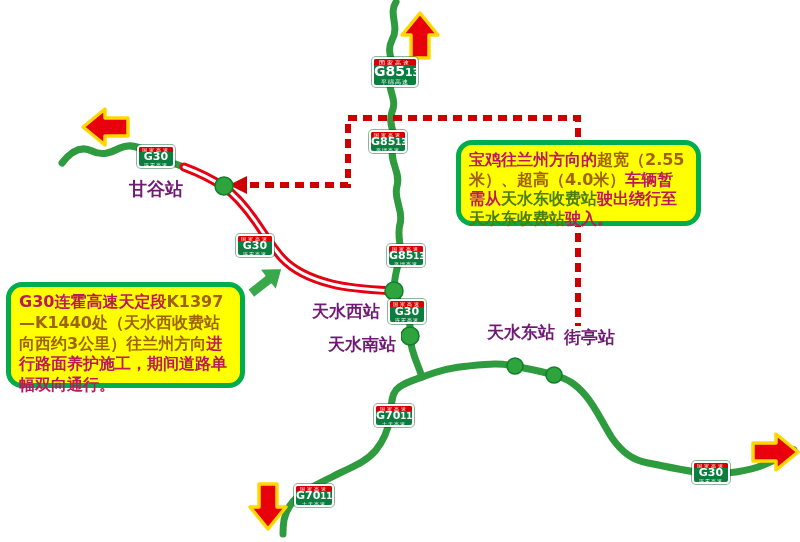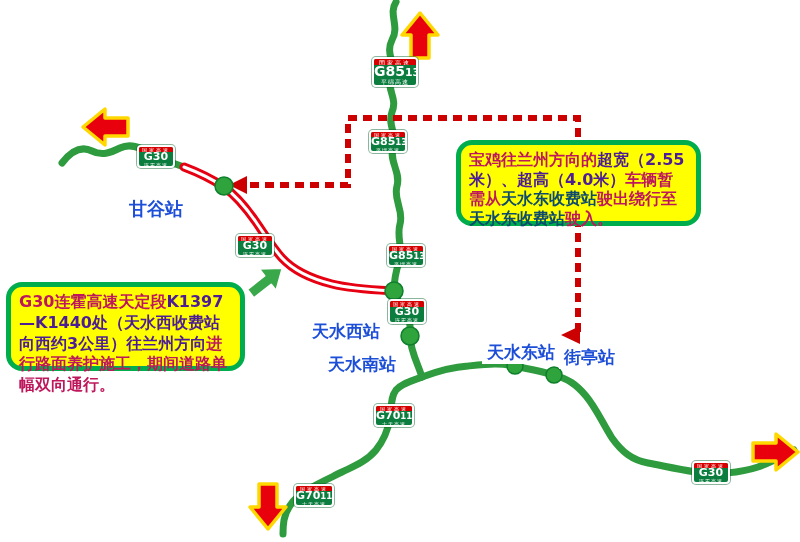--- a/index.html
+++ b/index.html
@@ -5,23 +5,23 @@
   html,body{margin:0;padding:0;}
   body{
     width:800px;height:542px;position:relative;overflow:hidden;
     background:#ffffff;
     font-family:"DejaVu Sans","Liberation Sans",sans-serif;
   }
   #map-canvas{position:absolute;left:0;top:0;width:800px;height:542px;}
 
   
   .station{
-    position:absolute;background:#ffffff;color:#1d4ed8;
+    position:absolute;background:#ffffff;color:#701a75;
     font-weight:bold;font-size:18px;line-height:1.1;
-    padding:2px 5px;white-space:nowrap;margin-top:20px;
+    padding:2px 5px;white-space:nowrap;
   }
 
   
   .shield{
     position:absolute;background:#0b7d3e;
     border:2px solid #ffffff;border-radius:4px;
     box-shadow:0 0 0 1px rgba(0,90,40,.45);
     color:#fff;text-align:center;box-sizing:border-box;
     display:flex;flex-direction:column;justify-content:space-between;
     overflow:hidden;
@@ -43,22 +43,22 @@
   
   .callout{
     position:absolute;background:#ffff00;
     border:5px solid #00ad4d;border-radius:16px;
     box-sizing:border-box;
     font-weight:bold;font-size:16px;line-height:1.3;
     padding:5px 8px;color:#000;
     word-break:break-all;
   }
   .c-black{color:#be185d;}
-  .c-red{color:#4c1d95;}
-  .c-green{color:#0c4a6e;}
+  .c-red{color:#a16207;}
+  .c-green{color:#4d7c0f;}
 </style>
 </head>
 <body>
 
 <svg id="map-canvas" viewBox="0 0 800 542" xmlns="http://www.w3.org/2000/svg">
 
   <g stroke="#ffffff" stroke-width="12" fill="none" stroke-linecap="round" stroke-linejoin="round">
     <path d="M396,2 C388,14 400,26 392,40 C385,54 396,62 391,76 C386,90 398,98 392,112 C387,126 398,134 393,148 C389,162 401,172 397,186 C393,200 404,210 400,224 C396,238 404,250 399,262 C395,274 394,282 394,291"></path>
     <path d="M394,291 C396,302 407,310 409,320 C411,328 410,330 410,336 C410,346 414,356 418,366 C420,371 421,374 422,377"></path>
     <path d="M422,377 C438,371 452,367 468,366 C490,364 500,363 514,366 C528,369 540,371 554,375 C568,379 576,384 586,396 C596,408 602,422 612,438 C622,452 632,460 648,463 C664,466 676,469 696,472 C716,475 740,473 758,467 C772,462 782,456 794,450"></path>
@@ -153,19 +153,19 @@
   <div class="num"><span>G70</span><span class="sub">11</span></div>
   <div class="name">十天高速</div>
 </div>
 
 <div class="station" style="left:124px;top:177px;">甘谷站</div>
 <div class="station" style="left:307px;top:300px;font-size:17px;">天水西站</div>
 <div class="station" style="left:323px;top:333px;font-size:17px;">天水南站</div>
 <div class="station" style="left:482px;top:321px;font-size:17px;text-align:center;">天水东站</div>
 <div class="station" style="left:559px;top:326px;font-size:17px;">街亭站</div>
 
-<div class="callout" style="left:6px;top:282px;width:239px;height:89px;">
+<div class="callout" style="left:6px;top:282px;width:239px;height:106px;">
   <span class="c-black">G30连霍高速天定段</span><span class="c-red">K1397—K1440处（天水西收费站向西约3公里）往兰州方向</span><span class="c-black">进行路面养护施工，期间道路单幅双向通行。</span>
 </div>
 
 <div class="callout" style="left:456px;top:140px;width:245px;height:86px;line-height:1.22;">
   <span class="c-black">宝鸡往兰州方向的</span><span class="c-red">超宽（2.55米）、超高（4.0米）</span><span class="c-black">车辆暂需从</span><span class="c-green">天水东收费站</span><span class="c-black">驶出绕行至</span><span class="c-green">天水东收费站</span><span class="c-black">驶入。</span>
 </div>
 
 </body></html>

